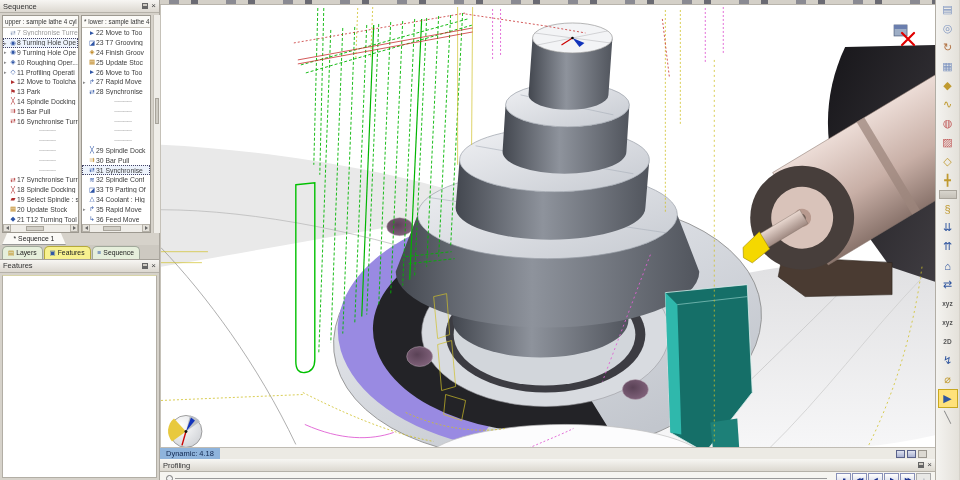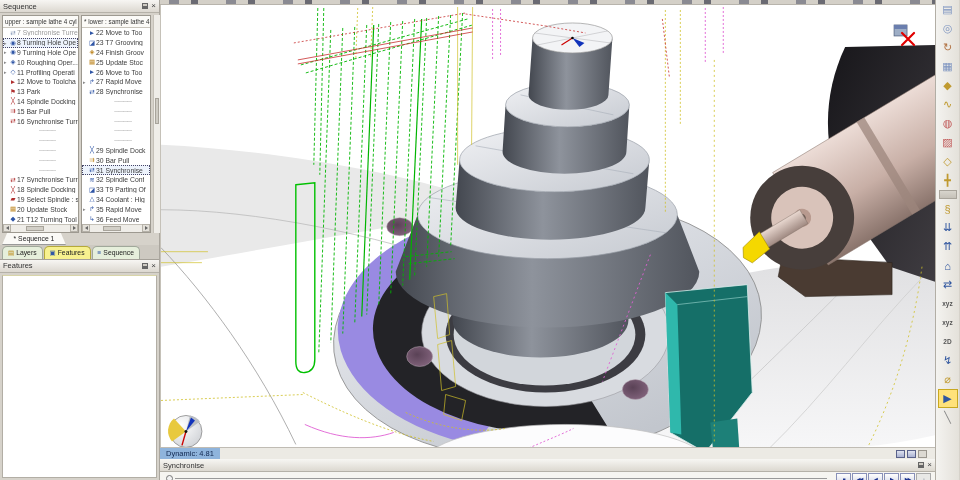--- a/index.html
+++ b/index.html
@@ -549,31 +549,31 @@
 
         <g>
           <rect x="729" y="20" width="13" height="11" fill="#9eaec6" stroke="#4a5a7a" stroke-width="0.7"></rect>
           <rect x="729" y="20" width="13" height="4" fill="#6a7eae"></rect>
           <path d="M737,28 L749,40 M749,28 L737,40" stroke="#e00000" stroke-width="2.2" stroke-linecap="round"></path>
         </g>
       </svg>
     </div>
 
     <div id="status-row">
-      <span id="dynamic-label">Dynamic: 4.81</span>
+      <span id="dynamic-label">Dynamic: 4.18</span>
       <span id="status-spacer"></span>
       <span class="dock-btn"></span>
       <span class="dock-btn"></span>
       <span class="dock-btn lite"></span>
       <span class="gap"></span>
     </div>
 
     <div id="sim-panel">
       <div class="panel-header">
-        <span class="ph-title">Synchronise</span>
+        <span class="ph-title">Profiling</span>
         <span class="pin-icon"></span>
         <span class="close-x">×</span>
       </div>
       <div id="sim-body">
         <span id="sim-slider-handle"></span>
         <span id="sim-track"></span>
         <span id="sim-buttons" style="display:flex">
 
         <span class="sim-btn">
               <span>■</span>

